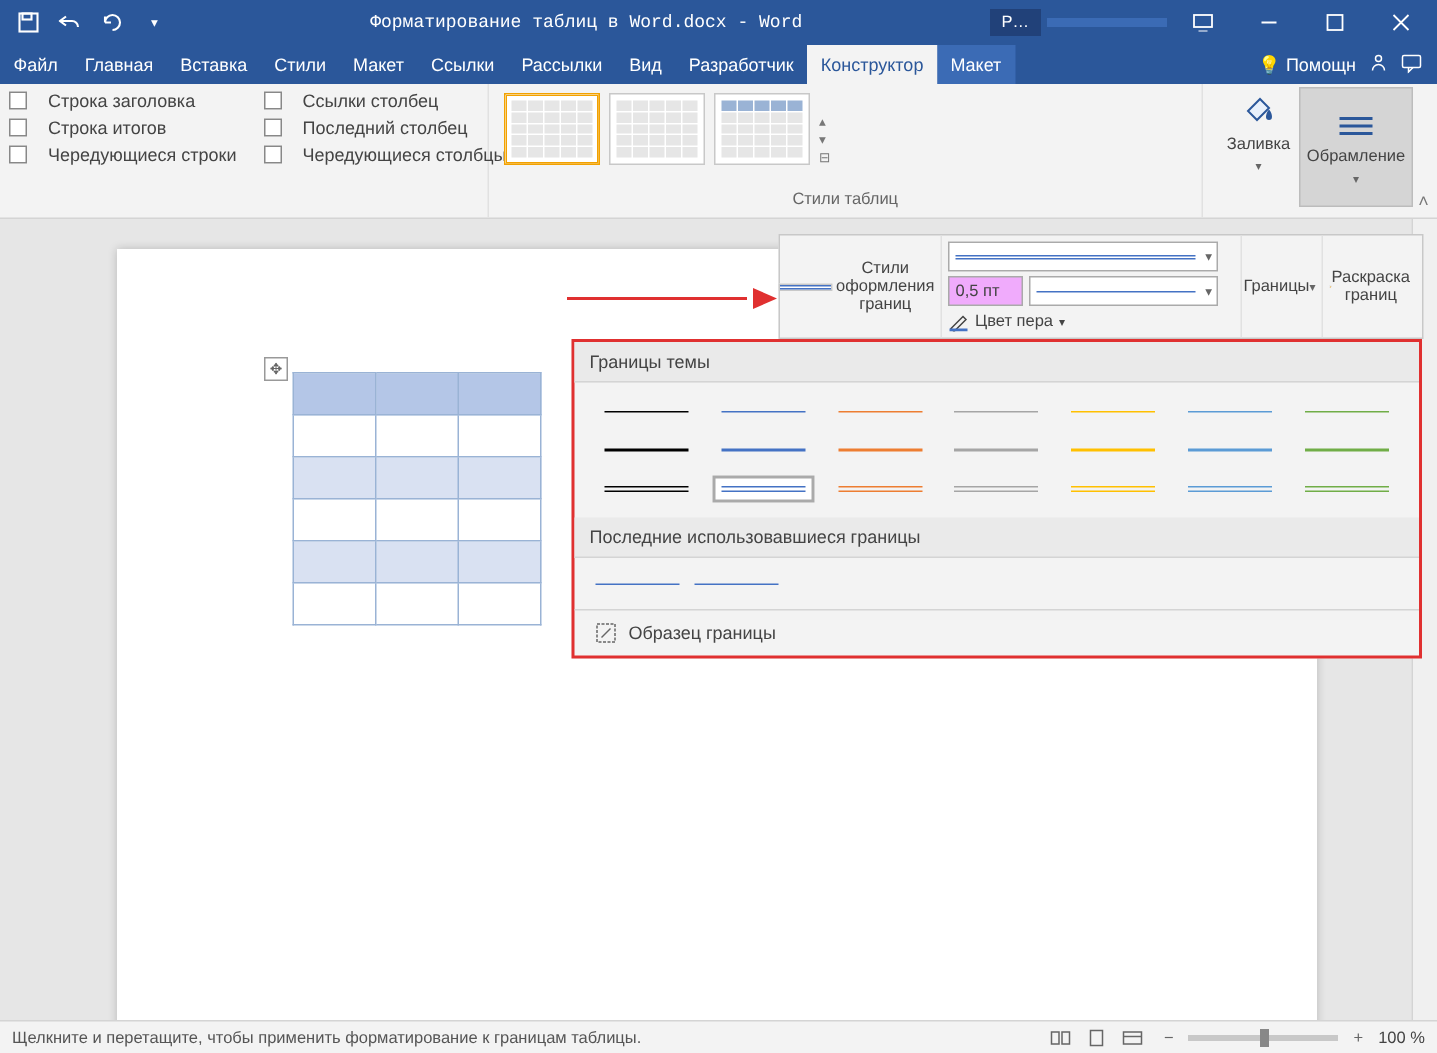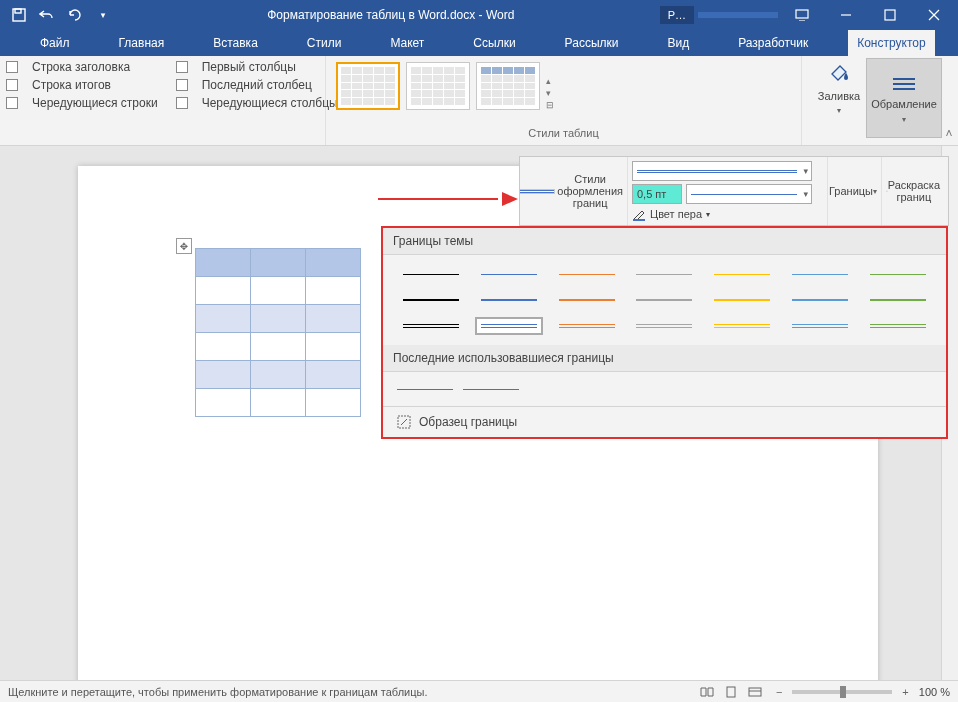--- a/index.html
+++ b/index.html
@@ -3,29 +3,29 @@
 <meta charset="utf-8">
 <style>
   * { box-sizing: border-box; margin: 0; padding: 0; font-family: "Segoe UI", Tahoma, sans-serif; }
   body { width: 958px; height: 702px; background: #fff; overflow: hidden; position: relative; font-size: 12px; color: #444; }
 
   
   .titlebar { height: 30px; background: #2b579a; display: flex; align-items: center; color: #fff; }
   .qat { display: flex; gap: 2px; padding: 0 6px; }
   .qat-btn { width: 26px; height: 26px; display:flex; align-items:center; justify-content:center; color:#fff; }
   .qat-btn svg { stroke:#fff; fill:none; stroke-width:1.4; }
-  .title-center { flex:1; text-align:center; font-size:12px; }
+  .title-center { flex:1; text-align:center; font-size:12px;font-family:Liberation Mono, monospace; }
   .title-right { display:flex; align-items:center; gap:4px; padding-right:4px; }
   .acct { background:#214179; padding:3px 8px; font-size:11px; }
   .winbtn { width:40px; height:30px; display:flex; align-items:center; justify-content:center; }
   .winbtn svg { stroke:#fff; fill:none; stroke-width:1.2; }
 
   
   .tabs { height:26px; background:#2b579a; display:flex; align-items:stretch; color:#fff; font-size:12px; }
-  .tab { padding:0 9px; display:flex; align-items:center; cursor:pointer;margin-left:31px; }
+  .tab { padding:0 9px; display:flex; align-items:center; cursor:pointer; }
   .tab.active { background:#f3f3f3; color:#2b579a; }
   .tab.tool { background:#3b6bb5; }
   .tabs-gap { flex:1; }
   .help-group { display:flex; align-items:center; gap:8px; padding-right:10px; }
 
   
   .ribbon { height:90px; background:#f3f3f3; border-bottom:1px solid #d4d4d4; display:flex; }
   .rgroup { border-right:1px solid #e1e1e1; padding:2px 6px 0; display:flex; flex-direction:column; }
   .rgroup-body { flex:1; display:flex; }
   .rgroup-label { height:18px; font-size:11px; color:#666; text-align:center; }
@@ -46,21 +46,21 @@
 
   
   .subribbon { position:absolute; left:519px; top:156px; height:70px; background:#f3f3f3; border:1px solid #c8c8c8; display:flex; font-size:11px; z-index:5; }
   .sub-btn { display:flex; flex-direction:row; align-items:center; justify-content:flex-end; border-right:1px solid #e1e1e1; padding:2px 4px; text-align:center; }
   .sub-btn .preview { flex:1; width:48px; border:1px solid #c8c8c8; background:#fff; margin:2px; display:flex; align-items:center; justify-content:center; }
   .sub-col { display:flex; flex-direction:column; padding:4px; gap:2px; border-right:1px solid #e1e1e1; }
   .sub-row { display:flex; align-items:center; gap:4px; height:22px; }
   .linestyle-sel { width:180px; height:20px; border:1px solid #aaa; background:#fff; display:flex; align-items:center; padding:0 14px 0 4px; position:relative; }
   .linestyle-sel::after { content:"▾"; position:absolute; right:3px; font-size:9px; color:#666; }
   .linestyle-sel .line { height:2px; background:#4472c4; flex:1; }
-  .pt-sel { width:50px; height:20px; border:1px solid #aaa; background:#5eead4; padding:0 4px; font-size:11px; display:flex; align-items:center; }
+  .pt-sel { width:50px; height:20px; border:1px solid #aaa; background:#f0abfc; padding:0 4px; font-size:11px; display:flex; align-items:center; }
   .pen-row { display:flex; align-items:center; gap:4px; font-size:11px; }
 
   
   .dropdown { position:absolute; left:381px; top:226px; width:567px; background:#f3f3f3; border:2px solid #e03030; z-index:10; font-size:12px; }
   .dd-section-title { padding:6px 10px; background:#eaeaea; border-bottom:1px solid #d4d4d4; font-weight:normal; color:#444; }
   .dd-grid { display:grid; grid-template-columns:repeat(7,1fr); gap:8px 10px; padding:10px 14px; }
   .swatch { height:18px; display:flex; align-items:center; justify-content:center; cursor:pointer; }
   .swatch.sel { border:2px solid #aaa; background:#fff; }
   .swatch .ln { width:56px; }
   .thin { height:1px; }
@@ -185,21 +185,21 @@
             <span>Строка итогов</span>
           </div>
         <div class="check-item">
             <div class="box"></div>
             <span>Чередующиеся строки</span>
           </div>
       </div>
       <div class="check-col">
         <div class="check-item">
             <div class="box"></div>
-            <span>Первый столбцы</span>
+            <span>Ссылки столбец</span>
           </div>
         <div class="check-item">
             <div class="box"></div>
             <span>Последний столбец</span>
           </div>
         <div class="check-item">
             <div class="box"></div>
             <span>Чередующиеся столбцы</span>
           </div>
       </div>

